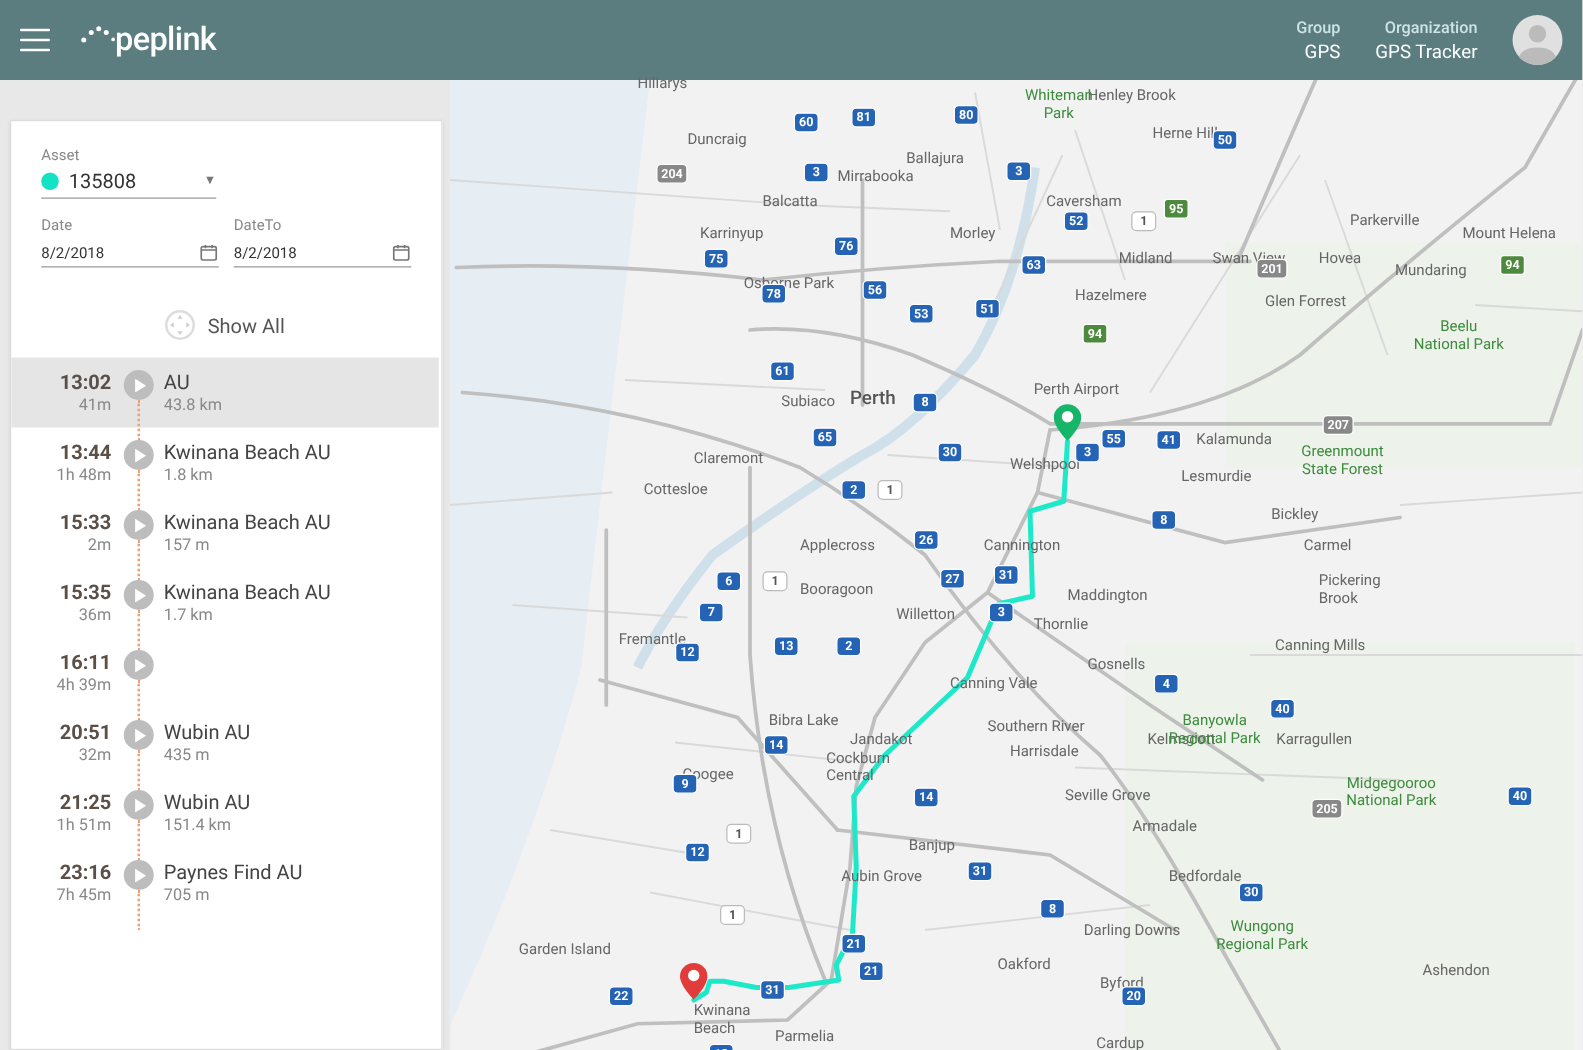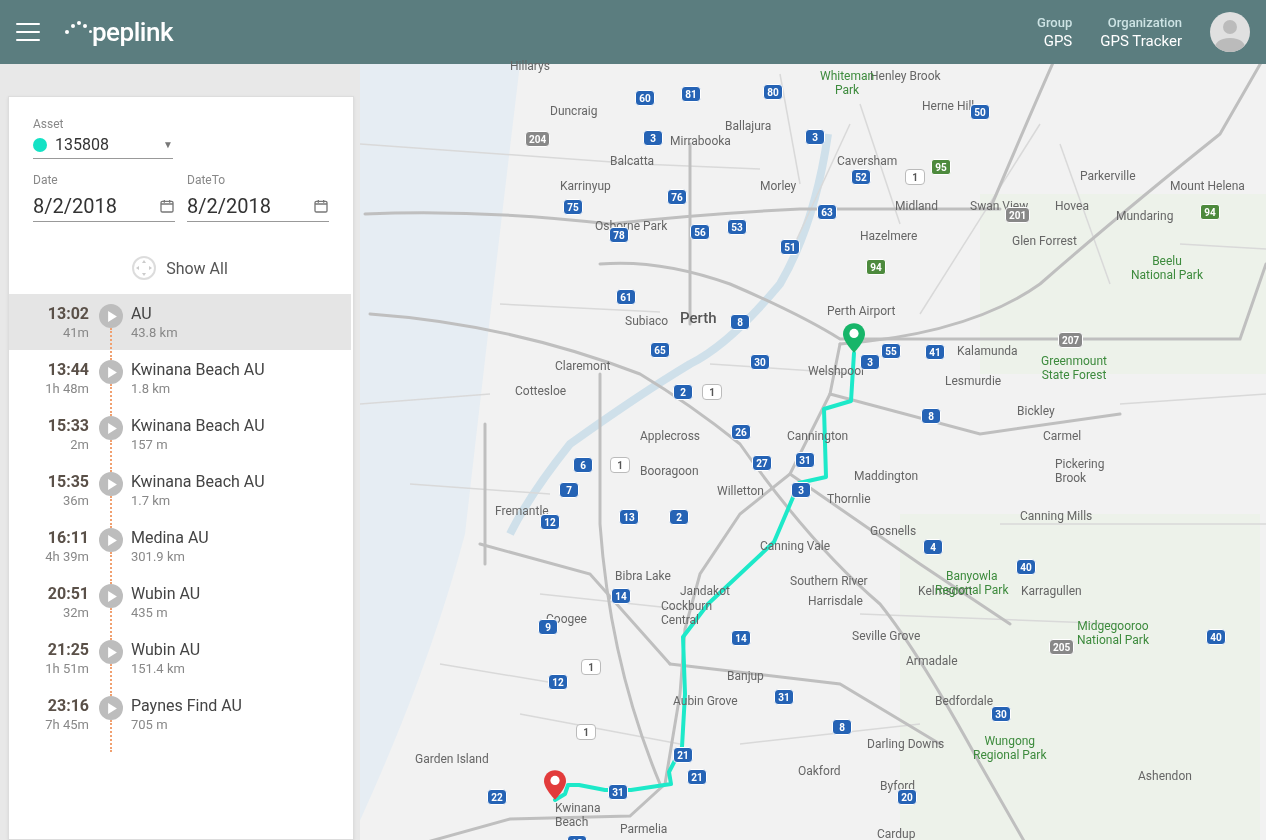--- a/index.html
+++ b/index.html
@@ -39,21 +39,21 @@
   }
   .filters { padding: 20px 24px 8px 24px; }
   .field-label { font-size:12px; color:#888; margin-bottom:4px; }
   .asset-row { display:flex; align-items:center; border-bottom:1px solid #999; padding-bottom:4px; width:140px; margin-bottom:14px;}
   .asset-dot { width:14px; height:14px; border-radius:50%; background:#13e2c5; margin-right:8px; }
   .asset-val { flex:1; font-size:16px; color:#333;}
   .asset-caret { color:#777; font-size:10px;}
   .dates-row { display:flex; gap:12px; }
   .date-field { flex:1; }
   .date-input { display:flex; align-items:center; border-bottom:1px solid #999; padding:3px 0;}
-  .date-input span { flex:1; font-size:20px; color:#333; }
+  .date-input span { flex:1; font-size:12px; color:#333; }
   .cal-icon { width:16px; height:16px; color:#777; }
 
   .timeline-wrap { flex:1; overflow:hidden; position:relative; margin-top:12px;}
   .timeline-scroll { position:absolute; inset:0; overflow-y:auto; padding-right:2px;}
   .timeline-scroll::-webkit-scrollbar { width:12px; }
   .timeline-scroll::-webkit-scrollbar-track { background:#f0f0f0; }
   .timeline-scroll::-webkit-scrollbar-thumb { background:#c0c0c0; border-radius:2px;}
   .show-all { display:flex; align-items:center; justify-content:center; gap:10px; padding:14px 0; font-size:16px; color:#555; cursor:pointer;}
   .show-all-icon { width:24px; height:24px; opacity:0.5;}
   .tl-item { display:flex; padding:10px 12px 10px 12px; position:relative; cursor:pointer;}
@@ -244,24 +244,20 @@
       <div class="tl-time">16:11</div>
       <div class="tl-dur">4h 39m</div>
     </div>
     <div class="tl-mid">
       <div class="tl-play">
                   <svg viewBox="0 0 10 10">
                     <path d="M1 0 L9 5 L1 10 Z"></path>
                   </svg>
                 </div>
       <div class="tl-line"></div>
-    </div>
-    <div class="tl-right">
-      <div class="tl-loc">Medina AU</div>
-      <div class="tl-dist">301.9 km</div>
     </div>
             </div>
             <div class="tl-item">
     <div class="tl-left">
       <div class="tl-time">20:51</div>
       <div class="tl-dur">32m</div>
     </div>
     <div class="tl-mid">
       <div class="tl-play">
                   <svg viewBox="0 0 10 10">
@@ -443,21 +439,21 @@
         <div class="route-shield blue" style="left: 283px; top: 66px;">3</div>
         <div class="route-shield blue" style="left: 203px; top: 135px;">75</div>
         <div class="route-shield blue" style="left: 307px; top: 125px;">76</div>
         <div class="route-shield blue" style="left: 491px; top: 105px;">52</div>
         <div class="route-shield whitebox" style="left: 545px; top: 105px;">1</div>
         <div class="route-shield green" style="left: 571px; top: 95px;">95</div>
         <div class="route-shield blue" style="left: 249px; top: 163px;">78</div>
         <div class="route-shield blue" style="left: 457px; top: 140px;">63</div>
         <div class="route-shield blue" style="left: 256px; top: 225px;">61</div>
         <div class="route-shield blue" style="left: 330px; top: 160px;">56</div>
-        <div class="route-shield blue" style="left: 367px; top: 155px;">53</div>
+        <div class="route-shield blue" style="left: 367px; top: 179px;">53</div>
         <div class="route-shield blue" style="left: 420px; top: 175px;">51</div>
         <div class="route-shield green" style="left: 506px; top: 195px;">94</div>
         <div class="route-shield greybox" style="left: 645px; top: 143px;">201</div>
         <div class="route-shield blue" style="left: 370px; top: 250px;">8</div>
         <div class="route-shield blue" style="left: 494px; top: 279px; margin-left: 27px;">55</div>
         <div class="route-shield blue" style="left: 500px; top: 290px;">3</div>
         <div class="route-shield blue" style="left: 565px; top: 280px;">41</div>
         <div class="route-shield greybox" style="left: 698px; top: 268px;">207</div>
         <div class="route-shield blue" style="left: 290px; top: 278px;">65</div>
         <div class="route-shield blue" style="left: 313px; top: 320px;">2</div>

